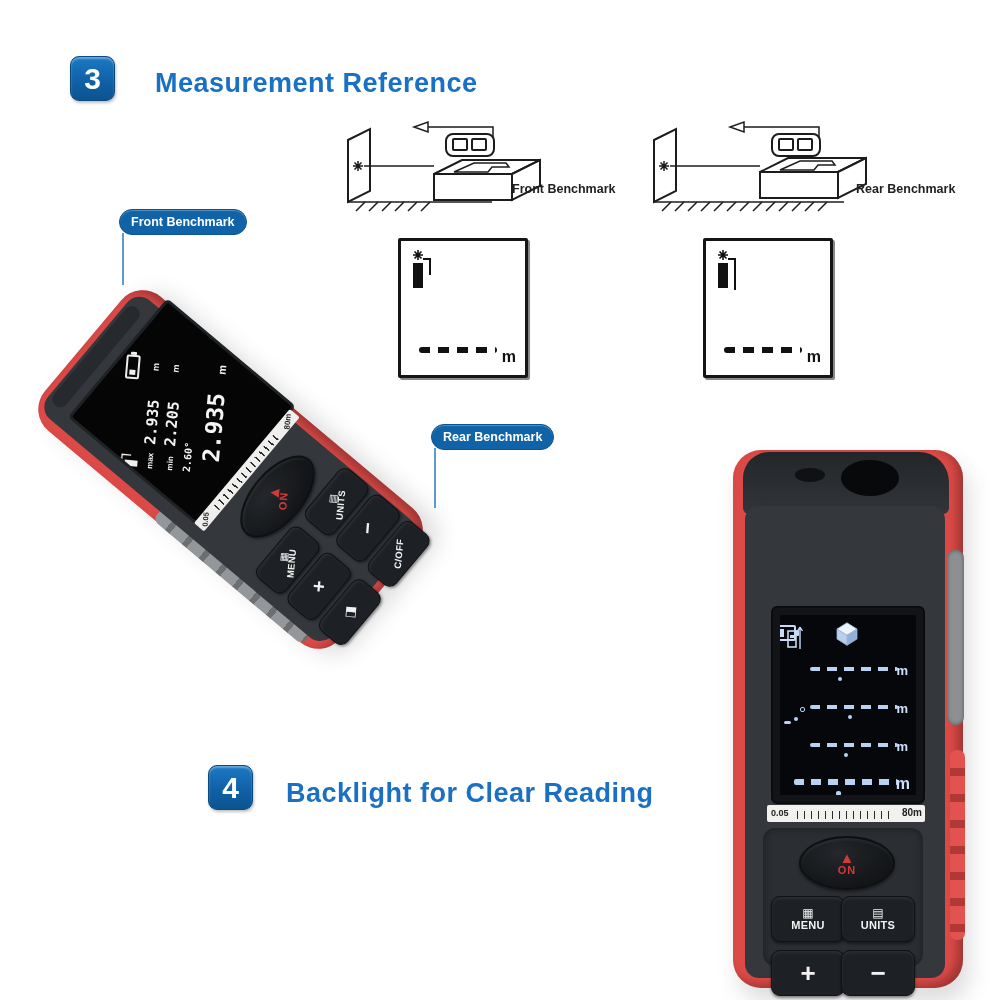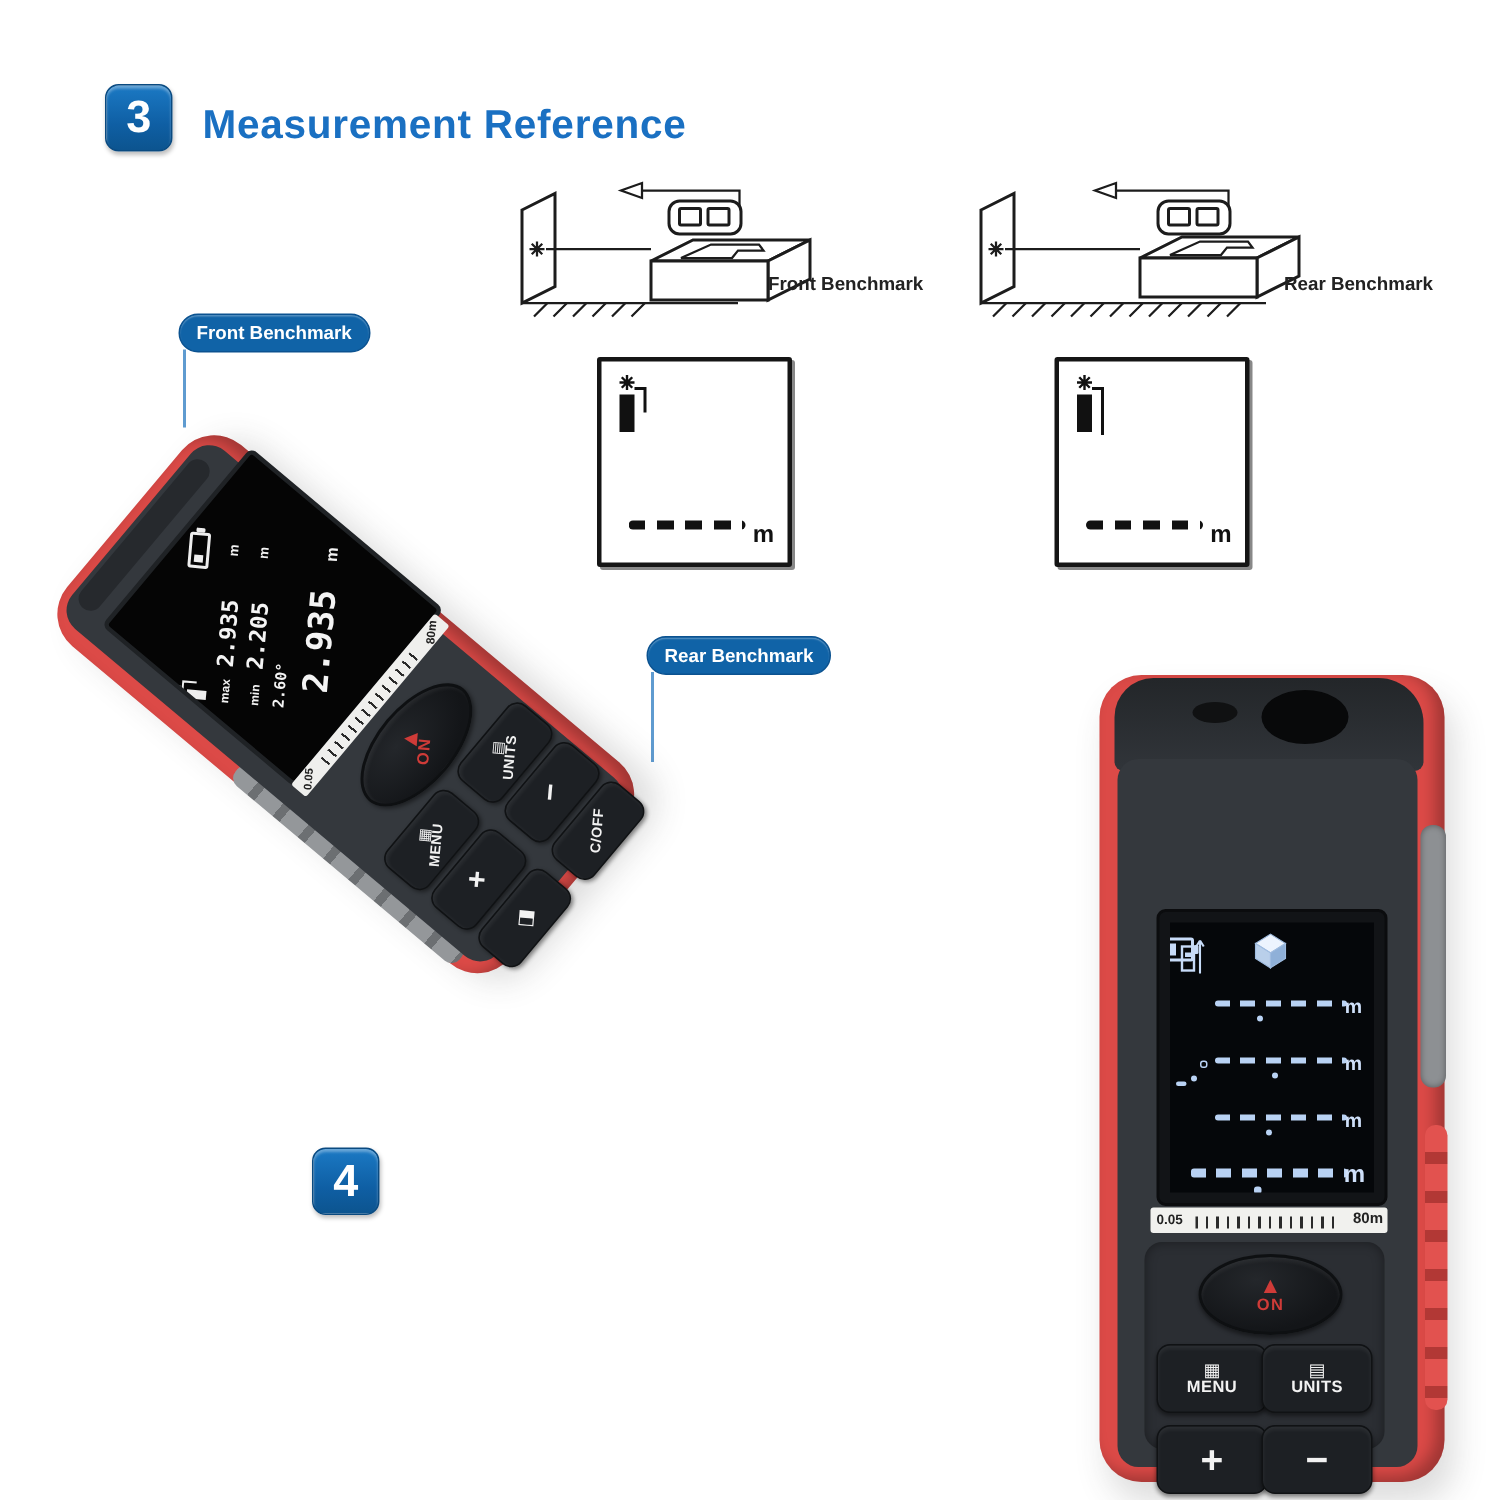--- a/index.html
+++ b/index.html
@@ -89,21 +89,21 @@
   .bat .cell{position:absolute;top:2px;bottom:2px;width:5px;background:currentColor;}
 </style>
 </head>
 <body>
 
 <div id="stage">
 
   <div class="abs num-badge" style="left:70px;top:56px;">
     <span>3</span>
   </div>
-  <div class="abs sec-title" style="left:135px;top:68px;">Measurement Reference</div>
+  <div class="abs sec-title" style="left:155px;top:68px;">Measurement Reference</div>
 
   <svg class="abs" style="left:342px;top:118px;" width="215" height="96" viewBox="0 0 215 96">
     <path class="lineart-thin" d="M151 20 V9 H86"></path>
     <polygon points="86,4 86,14 72,9" fill="#fff" stroke="#1c1c1c" stroke-width="1.5"></polygon>
     <rect class="lineart" x="104" y="16" width="48" height="22" rx="7"></rect>
     <rect class="lineart" x="111" y="21" width="14" height="11" rx="1"></rect>
     <rect class="lineart" x="130" y="21" width="14" height="11" rx="1"></rect>
     <polygon class="lineart" points="6,22 28,11 28,73 6,84"></polygon>
     <path class="lineart-thin" d="M11 48 h10 M16 43 v10 M12.5 44.5 l7 7 M19.5 44.5 l-7 7" stroke-width="1.3"></path>
     <path class="lineart-thin" d="M22 48 H92"></path>
@@ -217,20 +217,21 @@
       </div>
       <div class="btn" style="left:88px;top:352px;width:64px;height:33px;">
         <span class="lbl vtext">C/OFF</span>
       </div>
     </div>
   </div>
 
   <div class="abs num-badge" style="left:208px;top:765px;">
     <span>4</span>
   </div>
+  <div class="abs sec-title" style="left:286px;top:778px;">Backlight for Clear Reading</div>
 
   <div id="right-device" class="abs">
     <div class="dev-shell"></div>
     <div class="rcap">
       <div class="lens-big"></div>
       <div class="lens-small"></div>
     </div>
     <div class="rubber-win"></div>
     <div class="ribs-right"></div>
 

